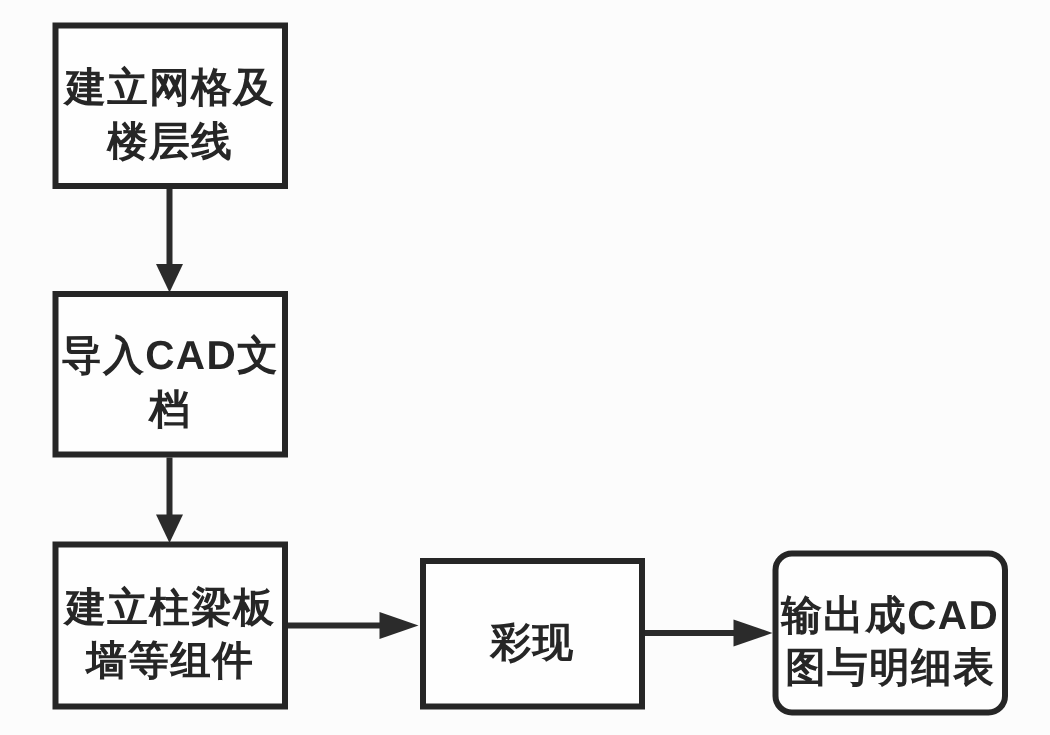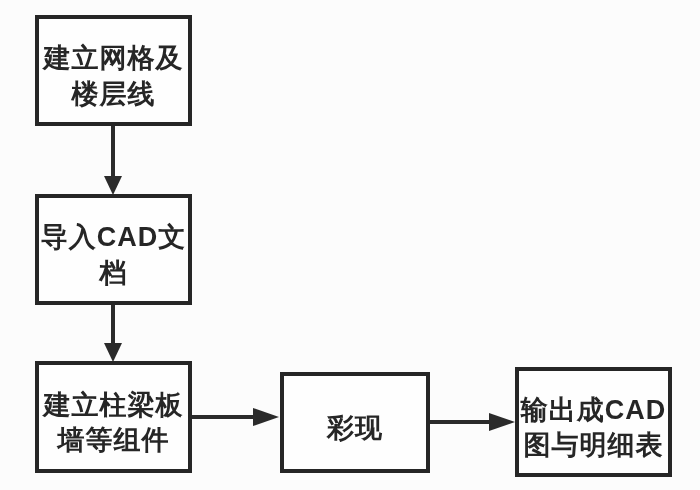--- a/index.html
+++ b/index.html
@@ -66,21 +66,21 @@
     border-top: 9px solid transparent;
     border-bottom: 9px solid transparent;
     border-left: 26px solid #2b2b2b;
   }
 
   
   #node-0 { left: 35px;  top: 15px;  width: 157px; height: 111px; }
   #node-1 { left: 35px;  top: 194px; width: 157px; height: 111px; align-items: center; }
   #node-2 { left: 35px;  top: 361px; width: 157px; height: 112px; }
   #node-3 { left: 280px; top: 372px; width: 150px; height: 101px; }
-  #node-4 { left: 515px; top: 367px; width: 157px; height: 110px; }
+  #node-4 { left: 515px; top: 367px; width: 157px; height: 110px; border-radius: 13px; }
 
   
   #arrow-0-shaft { left: 111px; top: 126px; height: 51px; }
   #arrow-0-head  { left: 104px; top: 176px; }
   #arrow-1-shaft { left: 111px; top: 305px; height: 39px; }
   #arrow-1-head  { left: 104px; top: 343px; }
   #arrow-2-shaft { left: 192px; top: 415px; width: 62px; }
   #arrow-2-head  { left: 253px; top: 408px; }
   #arrow-3-shaft { left: 430px; top: 420px; width: 60px; }
   #arrow-3-head  { left: 489px; top: 413px; }

